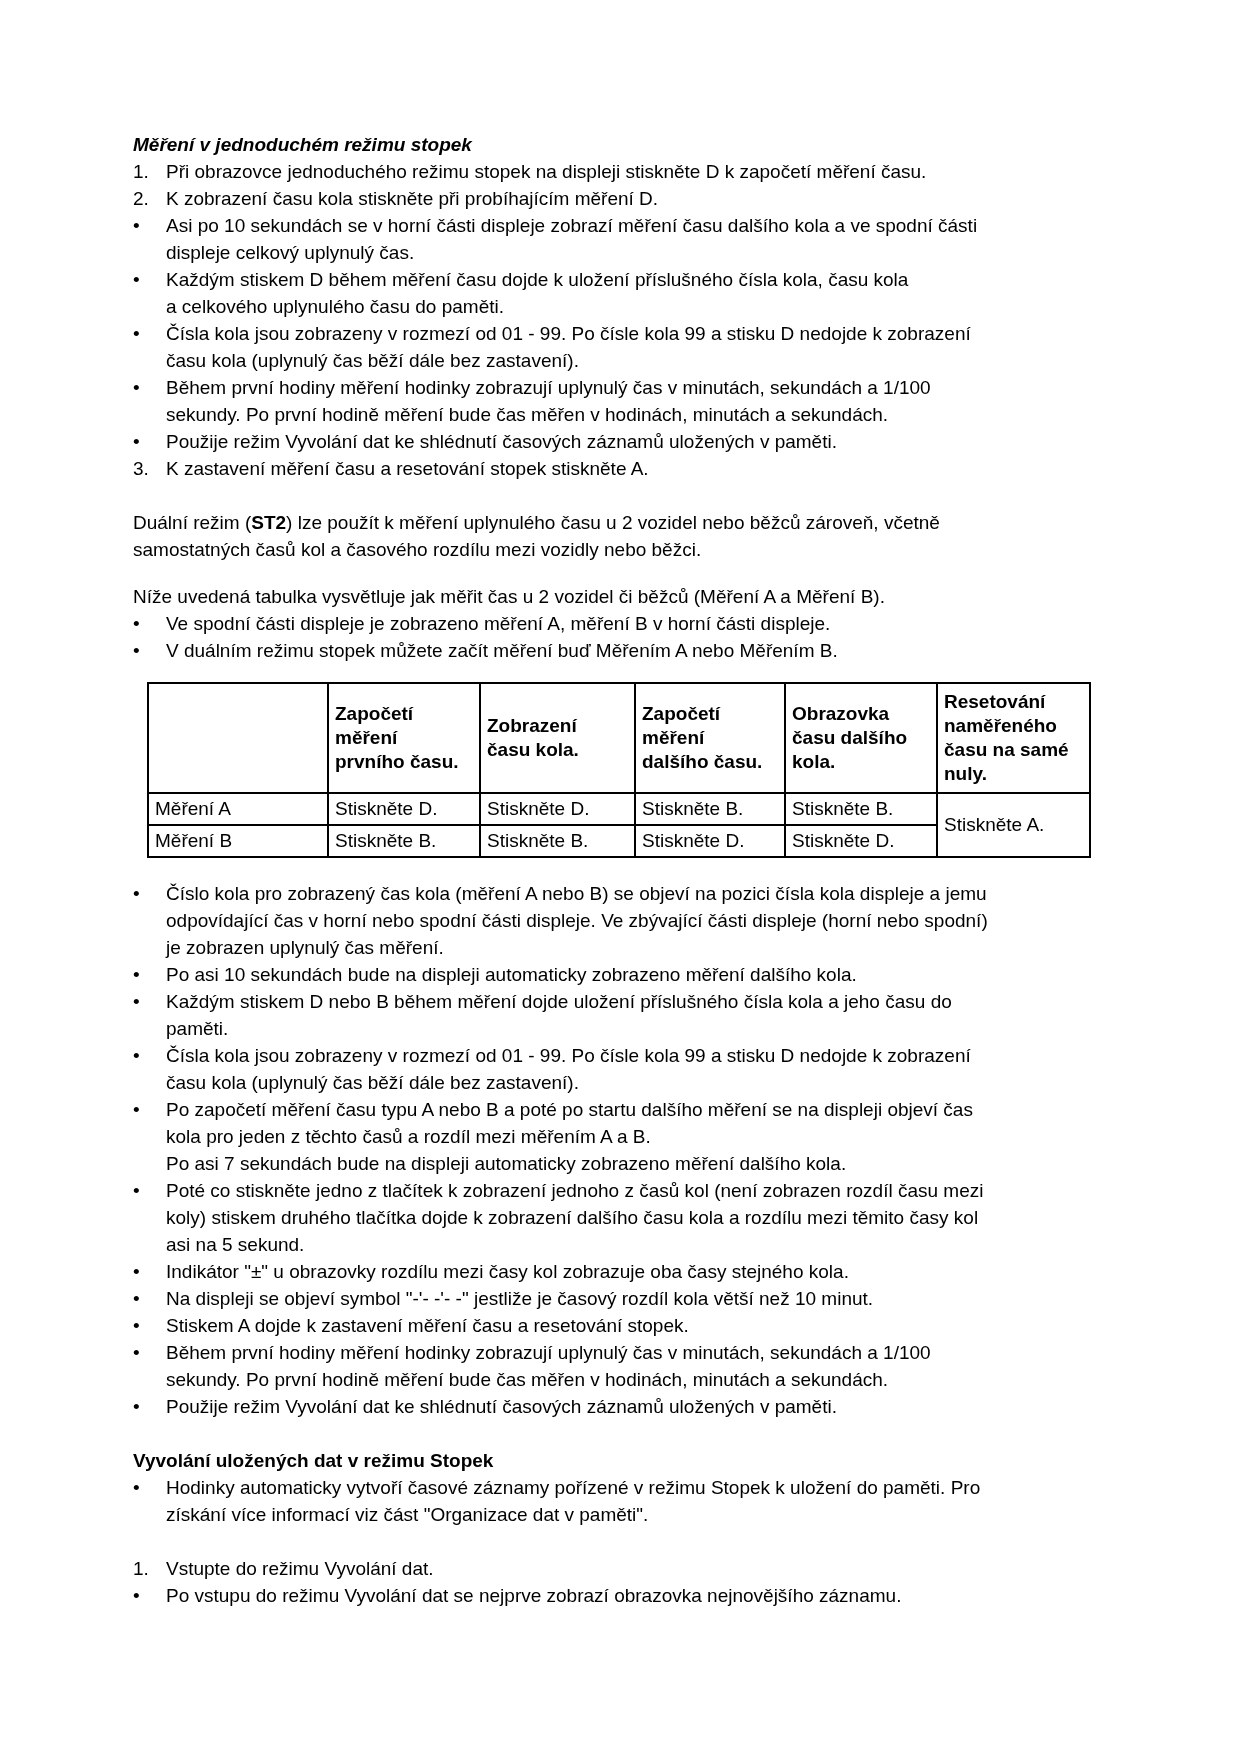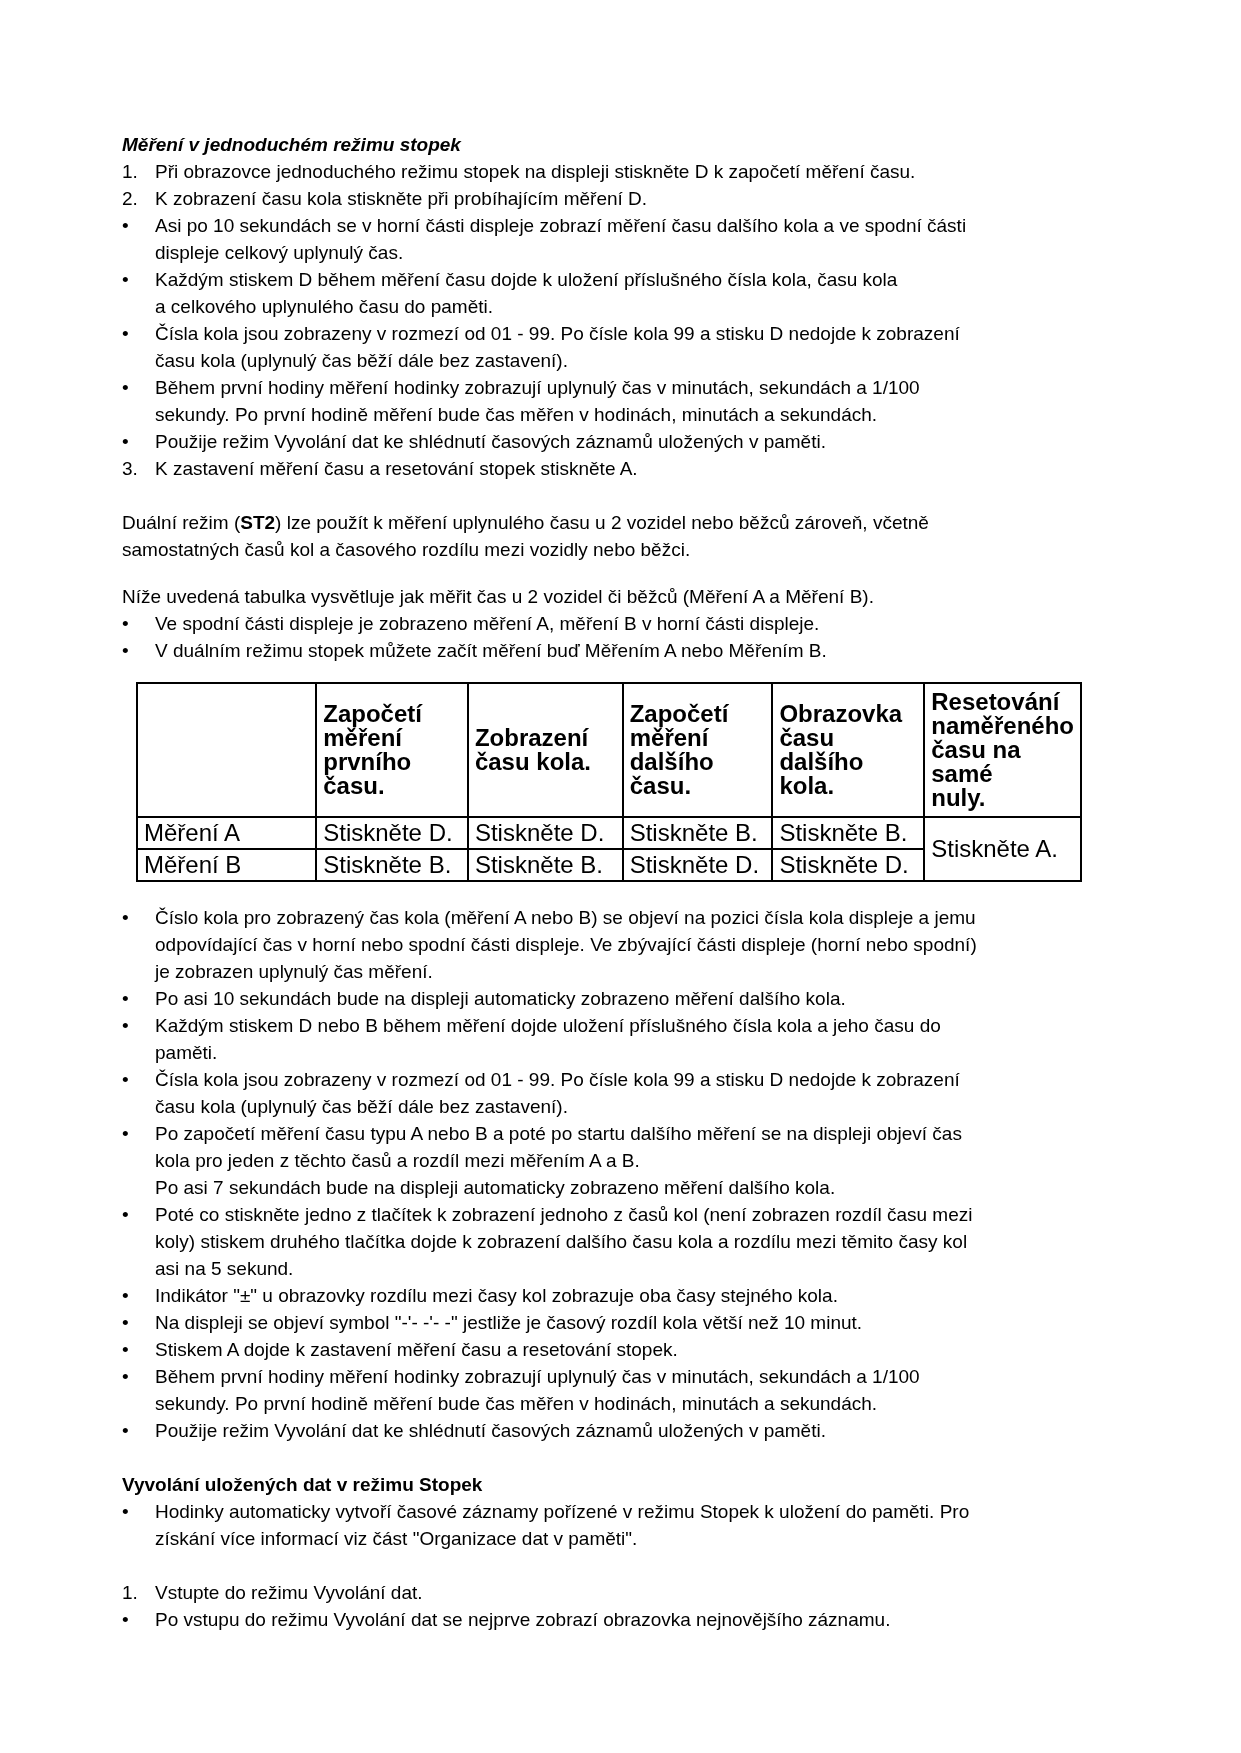--- a/index.html
+++ b/index.html
@@ -8,38 +8,38 @@
     position:relative;
     width:1241px;height:1753px;
     background:#ffffff;
     margin:0 auto;
     overflow:hidden;
     font-family:"Liberation Sans", sans-serif;
     color:#000;
   }
   .content{
     position:absolute;
-    left:122px;top:131px;
+    left:133px;top:131px;
     width:960px;
     font-size:19px;
     line-height:27px;
   }
   .h-bold{font-weight:bold;}
   .h-bi{font-weight:bold;font-style:italic;}
   .gap{height:27px;}
   .gap-sm{height:20px;}
   .para{white-space:pre-line;}
   .li{display:flex;align-items:flex-start;}
   .li .m{flex:0 0 33px;}
   .li .t{flex:1;white-space:pre-line;}
   table.tbl{
     border-collapse:collapse;
     table-layout:fixed;
     margin:18px 0 22px 14px;
-    font-size:24px;
+    font-size:19px;
   }
   .tbl th,.tbl td{
     border:2px solid #000;
     padding:2px 6px;
     text-align:left;
     vertical-align:middle;
     white-space:pre-line;
     line-height:24px;
     font-weight:normal;
   }

